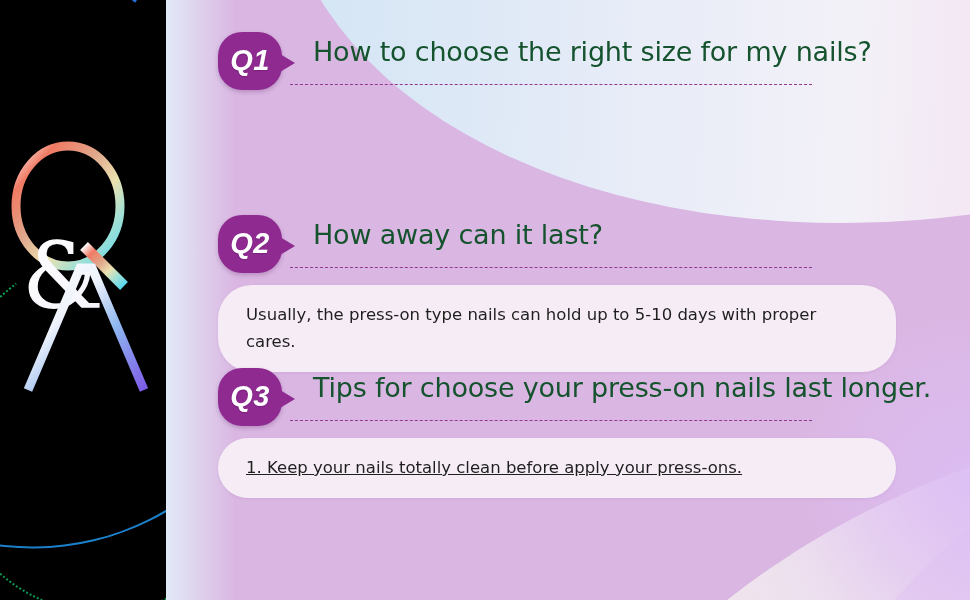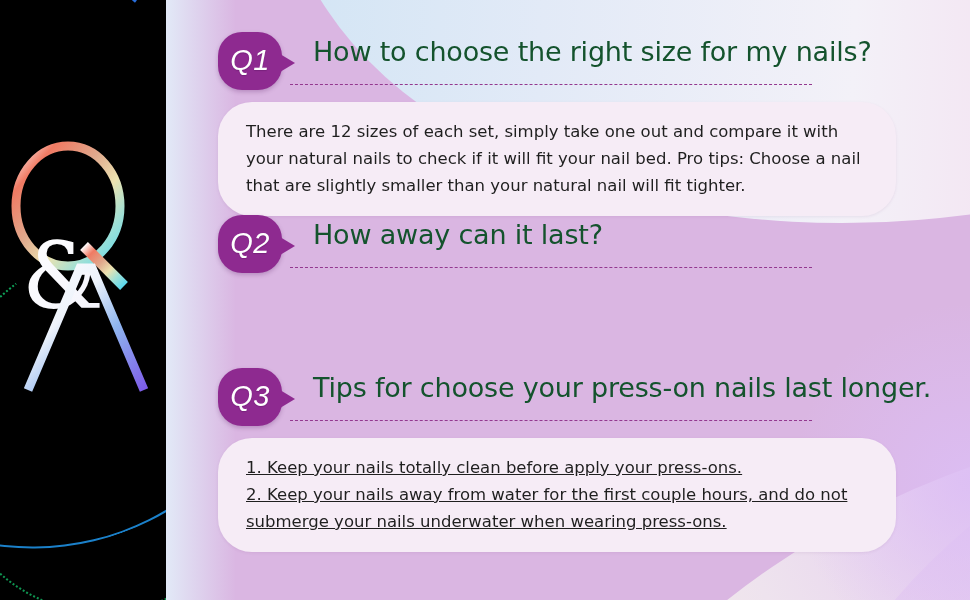--- a/index.html
+++ b/index.html
@@ -100,21 +100,21 @@
     display:flex;align-items:center;justify-content:center;
     box-shadow:0 2px 4px rgba(80,20,90,.25);
   }
   .badge::after{
     content:"";position:absolute;right:-13px;top:22px;
     border-top:9px solid transparent;
     border-bottom:9px solid transparent;
     border-left:15px solid #8e2a90;
   }
   .badge-label{
-    color:#fff;font-style:italic;font-weight:400;
+    color:#fff;font-style:italic;font-weight:700;
     font-size:29px;letter-spacing:.5px;
     font-family:"Liberation Sans","DejaVu Sans",sans-serif;
     transform:translateY(-1px);
     text-shadow:0 1px 1px rgba(60,10,70,.25);
   }
 
   .q-text{
     position:absolute;left:95px;top:4px;
     font-size:27px;color:#14532d;white-space:nowrap;
     font-family:"DejaVu Sans","Liberation Sans",sans-serif;
@@ -213,43 +213,42 @@
   <div id="content">
 
     <div class="faq-block" id="block-1">
       <div class="q-row">
         <div class="badge">
           <span class="badge-label">Q1</span>
         </div>
         <div class="q-text">How to choose the right size for my nails?</div>
         <div class="q-rule"></div>
       </div>
-      <div class="answer">
-        <p>There are 12 sizes of each set, simply take one out and compare it with your natural nails to check if it will fit your nail bed. Pro tips: Choose a nail that are slightly smaller than your natural nail will fit tighter.</p>
-      </div>
     </div>
 
     <div class="faq-block" id="block-2">
       <div class="q-row">
         <div class="badge">
           <span class="badge-label">Q2</span>
         </div>
         <div class="q-text">How away can it last?</div>
         <div class="q-rule"></div>
       </div>
+      <div class="answer">
+        <p>Usually, the press-on type nails can hold up to 5-10 days with proper cares.</p>
+      </div>
     </div>
 
     <div class="faq-block" id="block-3">
       <div class="q-row">
         <div class="badge">
           <span class="badge-label">Q3</span>
         </div>
         <div class="q-text">Tips for choose your press-on nails last longer.</div>
         <div class="q-rule"></div>
       </div>
       <div class="answer">
         <p> 1. Keep your nails totally clean before apply your press-ons.</p>
-        <p>2. Keep your nails away from water for the first couple hours, and do not submerge your nails underwater when wearing press-ons.</p>
       </div>
     </div>
 
   </div>
 </div>
 
 </body></html>

